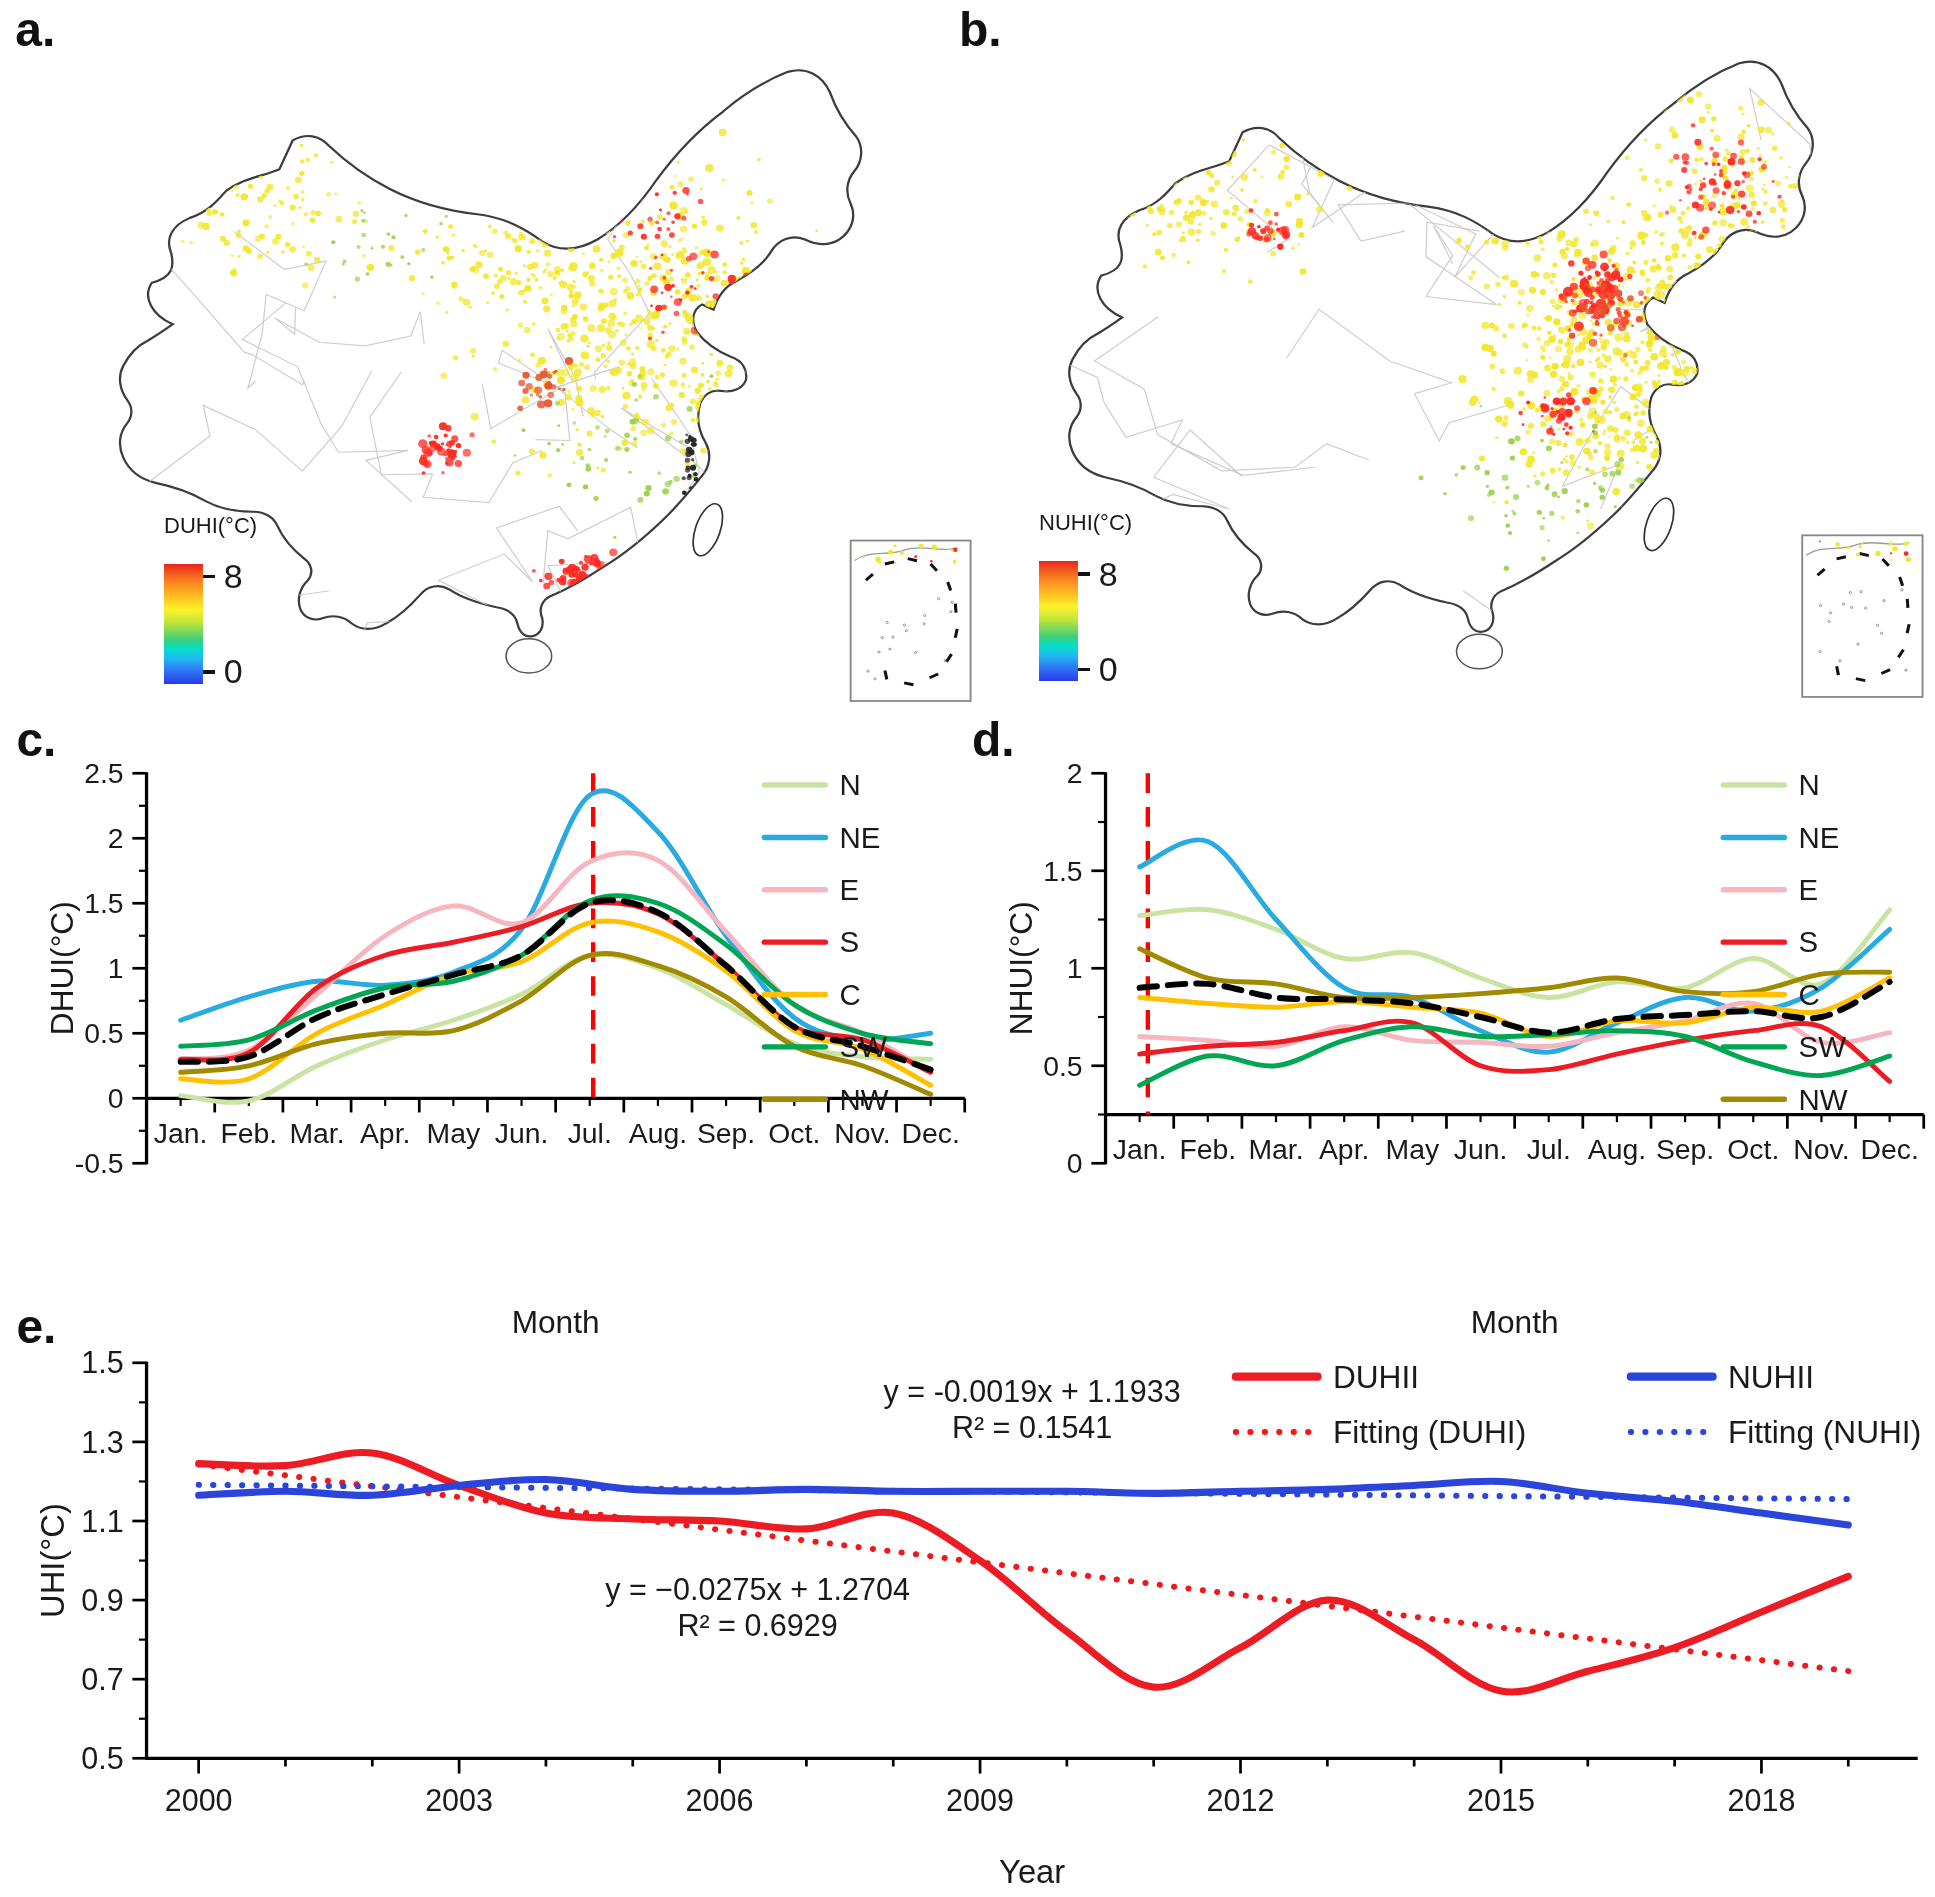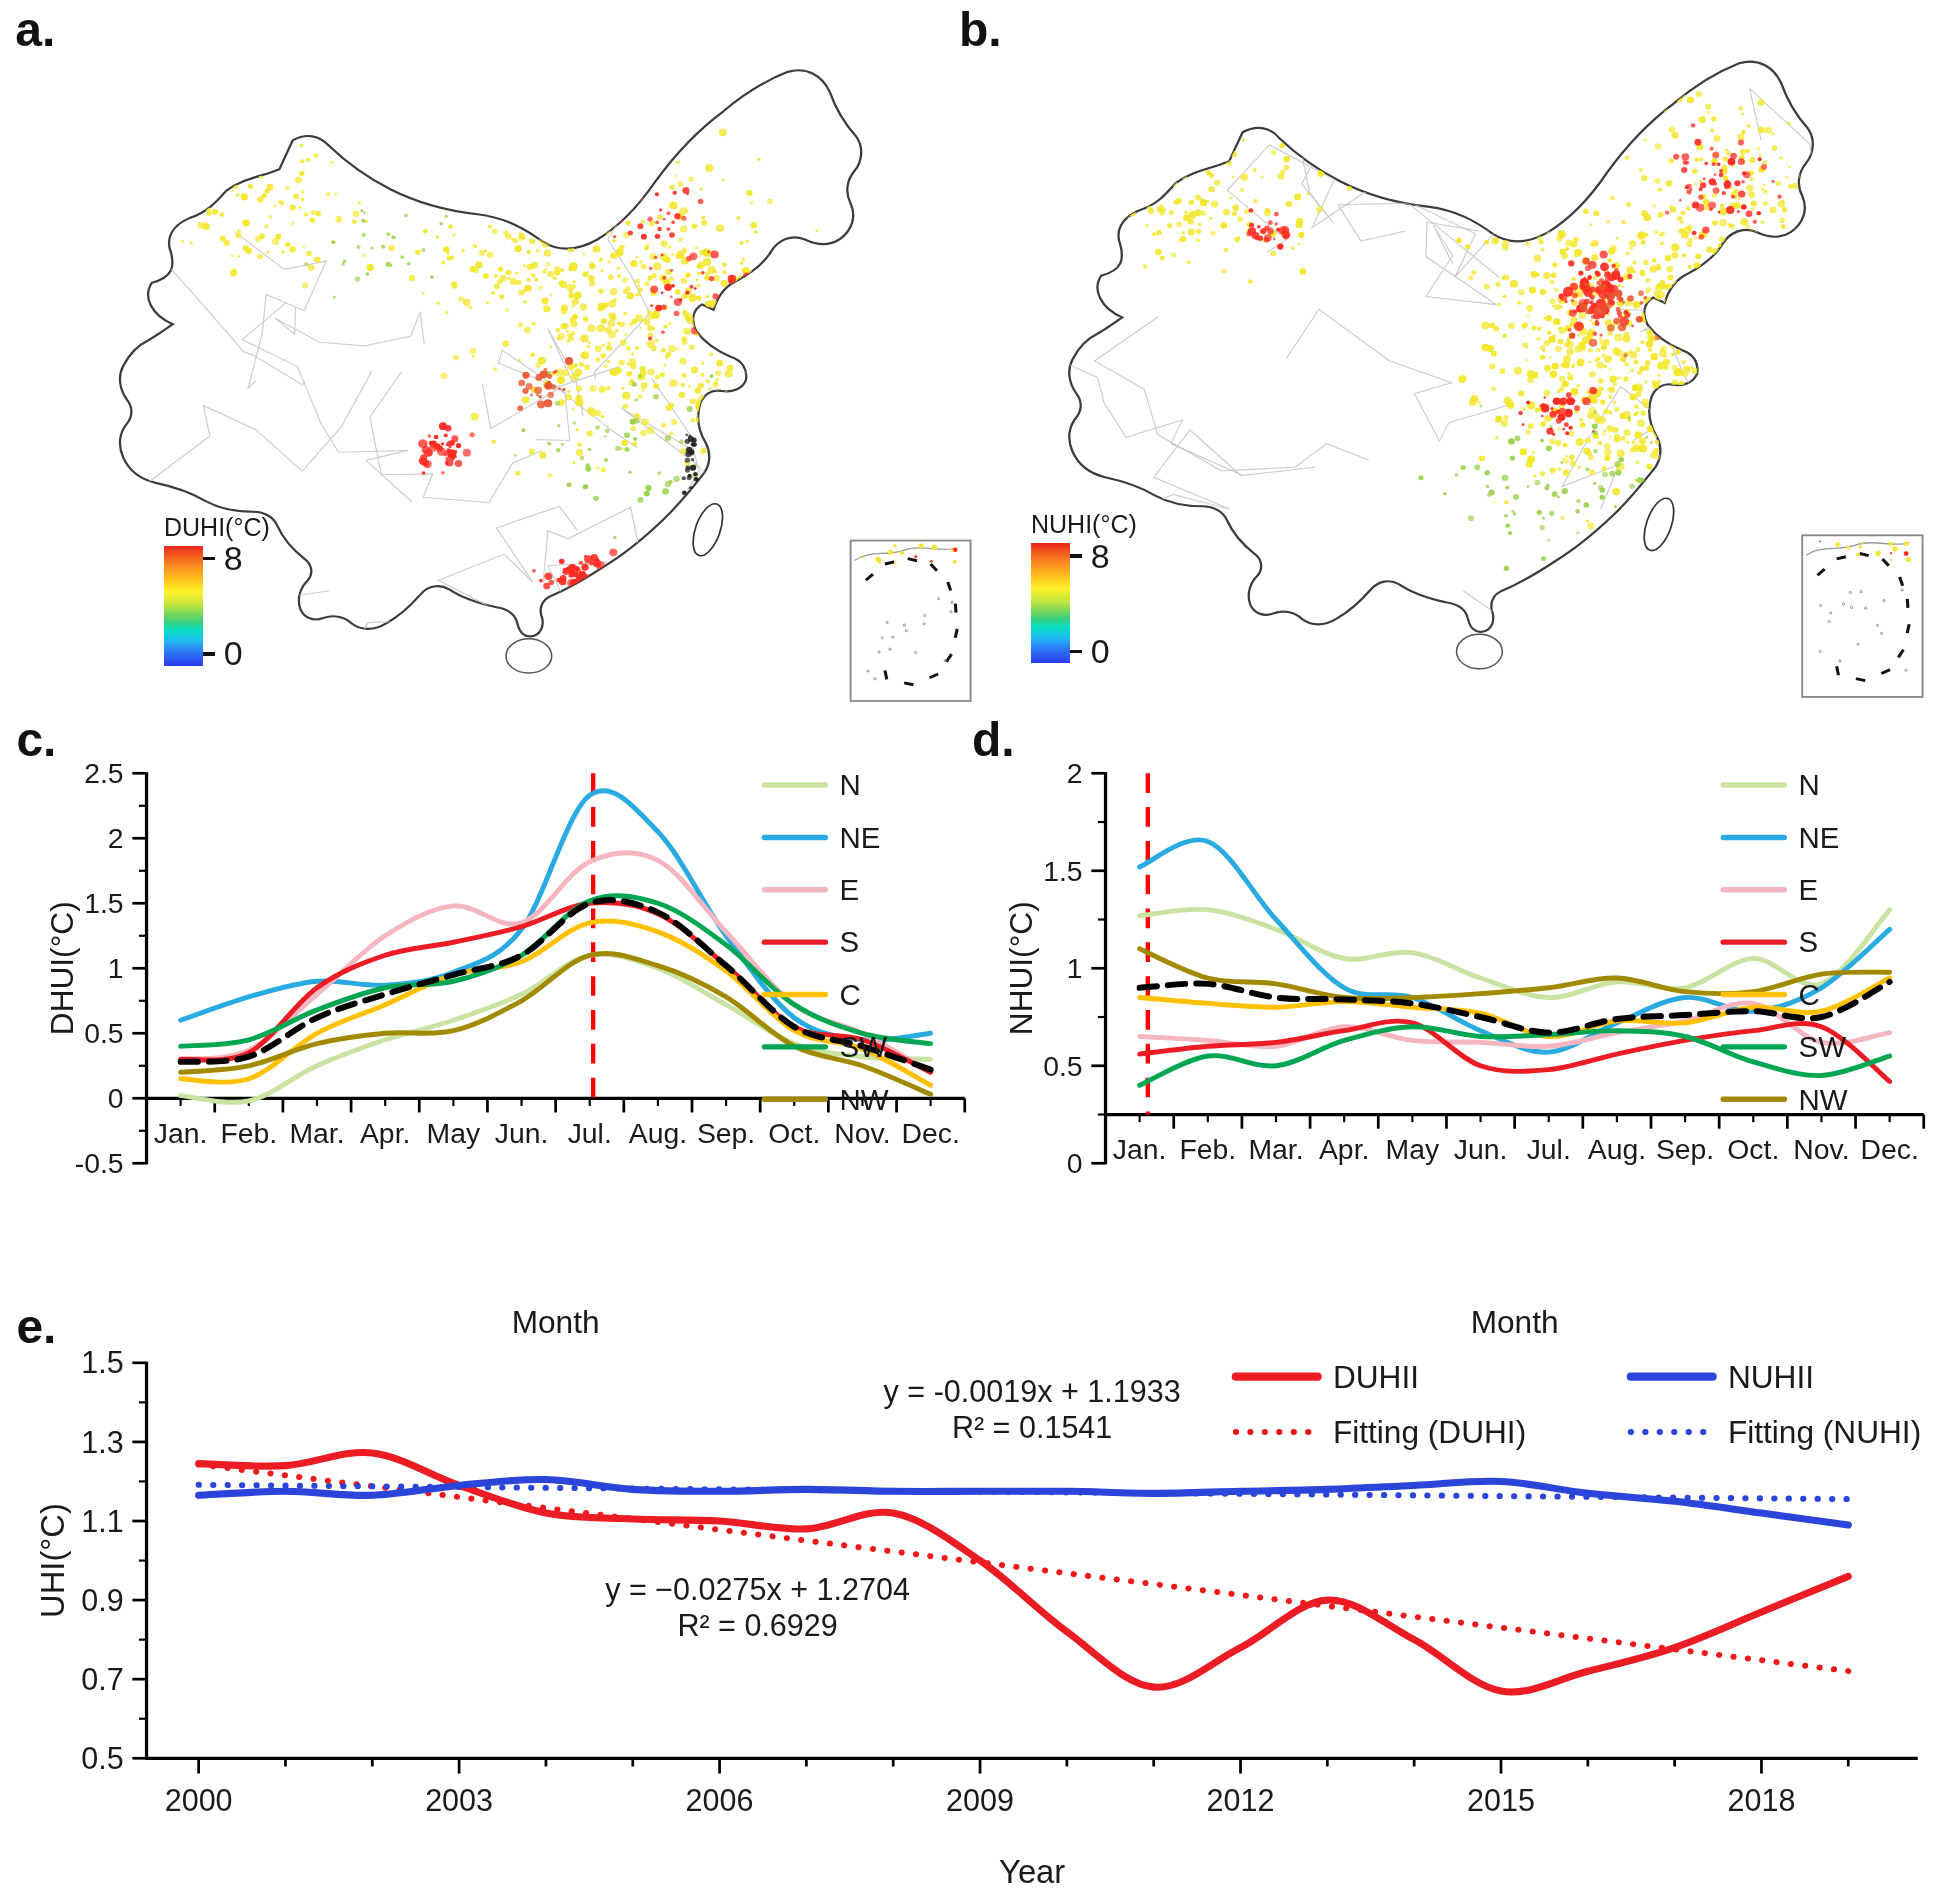--- a/index.html
+++ b/index.html
@@ -2,21 +2,21 @@
 <html style="font-size:8.7px"><head>
 <meta charset="utf-8">
 <style>
   html,body{margin:0;padding:0;background:#ffffff;}
   #fig{position:relative;width:1936px;height:1897px;background:#ffffff;
        font-family:"Liberation Sans","DejaVu Sans",sans-serif;color:#1a1a1a;overflow:hidden;}
   .panel-letter{position:absolute;font-size:48px;font-weight:600;color:#111;line-height:1;}
   .map-box{position:absolute;}
   .map-box svg{position:absolute;left:0;top:0;width:100%;height:100%;}
   .cbar{position:absolute;z-index:5;}
-  .cbar-title{font-size:25px;margin-bottom:4px;white-space:nowrap;}
+  .cbar-title{font-size:22px;margin-bottom:25px;white-space:nowrap;}
   .cbar-body{position:relative;display:flex;}
   .cbar-ramp{width:39px;height:120px;
     background:linear-gradient(180deg,#e8251d 0%,#f4611e 9%,#fb8d21 17%,#ffc21e 28%,#fdf22a 38%,
                #c8e63a 48%,#7fd858 56%,#3ecf7c 63%,#06e0c4 70%,#1fb9f2 79%,#2f7bf5 88%,#2a3af0 100%);}
   .cbar-ticks{position:relative;width:65px;}
   .cbar-tick{position:absolute;left:0;display:flex;align-items:center;}
   .cbar-tick .dash{display:inline-block;width:12px;height:3.8px;background:#111;margin-right:8.7px;}
   .cbar-tick span.val{font-size:34px;}
   .cbar-tick-max{top:-6.5px;}
   .cbar-tick-min{bottom:-7.6px;}
@@ -2434,21 +2434,21 @@
           <circle cx="48.0" cy="13.5" r="1.9" fill="#f3e72c"></circle>
           <circle cx="97.2" cy="14.9" r="2.9" fill="#f3e72c"></circle>
           <circle cx="37.2" cy="10.2" r="2.5" fill="#f3e72c"></circle>
           <circle cx="108.8" cy="20.1" r="2.6" fill="#ff2b22"></circle>
           <circle cx="93.5" cy="27.3" r="1.1" fill="#f3e72c"></circle>
           <circle cx="58.3" cy="21.2" r="2.1" fill="#f3e72c"></circle>
           <circle cx="93.0" cy="19.8" r="1.2" fill="#ff2b22"></circle>
           <circle cx="62.9" cy="8.9" r="1.2" fill="#f3e72c"></circle>
         </g>
       </svg>
-    <div class="cbar" style="left:52px;top:494px;text-align:center;">
+    <div class="cbar" style="left:60px;top:494px;">
       <div class="cbar-title">NUHI(°C)</div>
       <div class="cbar-body">
         <div class="cbar-ramp"></div>
         <div class="cbar-ticks">
           <div class="cbar-tick cbar-tick-max">
             <span class="dash"></span>
             <span class="val">8</span>
           </div>
           <div class="cbar-tick cbar-tick-min">
             <span class="dash"></span>

